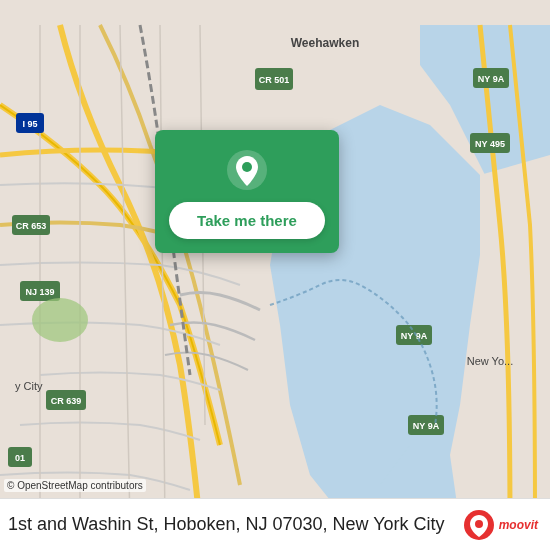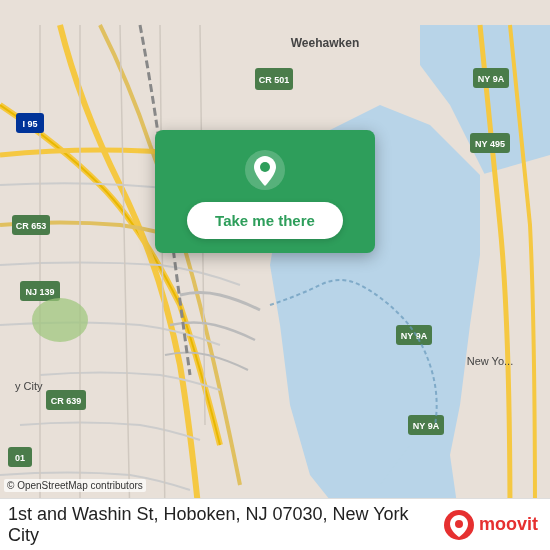--- a/index.html
+++ b/index.html
@@ -23,21 +23,21 @@
       top: 0; left: 0;
       width: 100%;
       height: 100%;
     }
 
     
     .location-card {
       position: absolute;
       top: 130px;
       left: 155px;
-      width: 220px;
+      width: 184px;
       background: #2e9e5b;
       border-radius: 8px;
       display: flex;
       flex-direction: column;
       align-items: center;
       padding: 18px 16px 14px 16px;
       box-shadow: 0 4px 16px rgba(0,0,0,0.3);
     }
 
     .pin-icon {
@@ -86,23 +86,24 @@
       gap: 4px;
       flex-shrink: 0;
     }
 
     .moovit-logo-icon {
       width: 32px;
       height: 32px;
     }
 
     .moovit-text {
-      font-size: 18px;
+      font-size: 12px;
       font-weight: bold;
       color: #e63030;
+      font-style: italic;
     }
 
     
     .osm-attr {
       position: absolute;
       bottom: 58px;
       left: 4px;
       font-size: 10px;
       color: #333;
       background: rgba(255,255,255,0.7);

